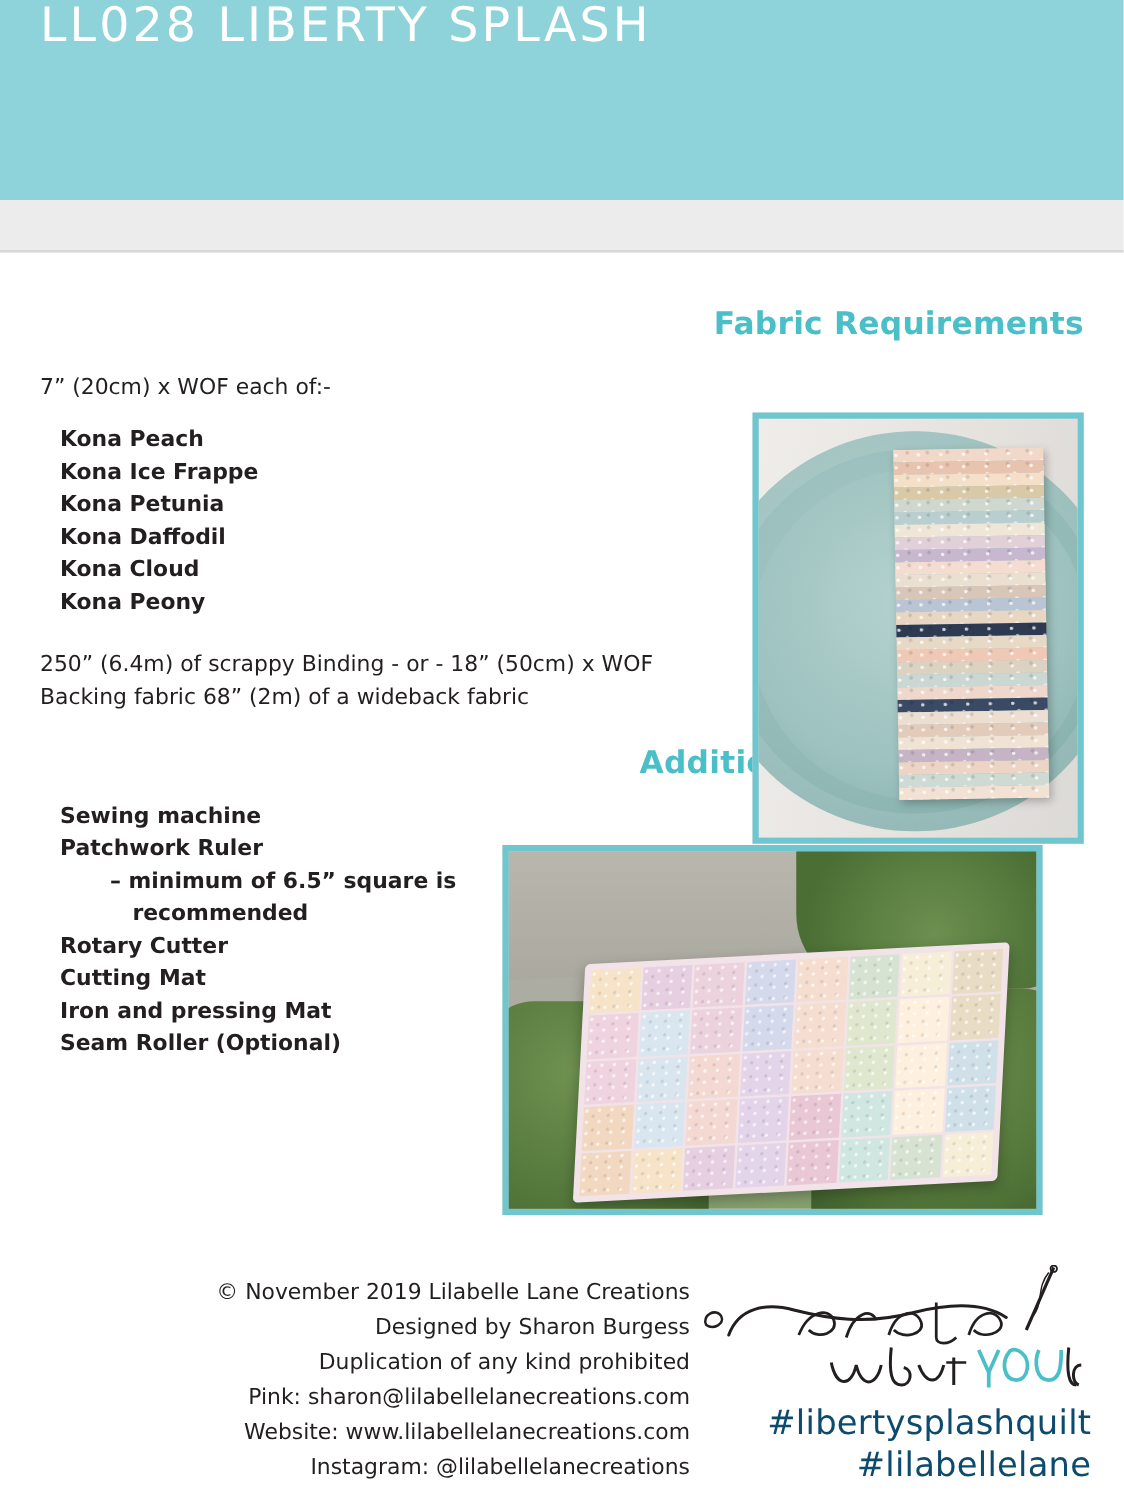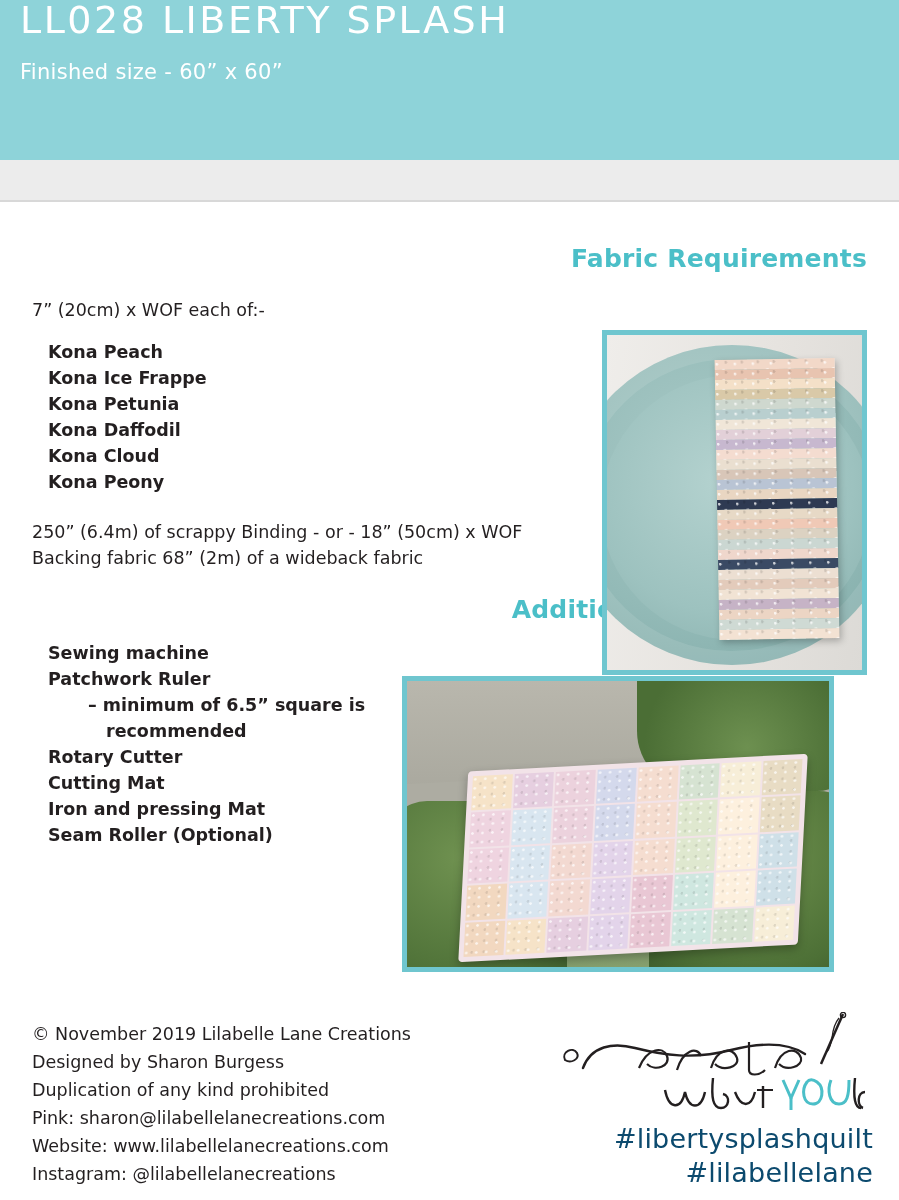--- a/index.html
+++ b/index.html
@@ -13,25 +13,25 @@
     font-family: "DejaVu Sans", sans-serif;
     color: #231f20;
     overflow: hidden;
     position: relative;
   }
 
   
   .header {
     background: #8ed3d9;
     height: 160px;
-    padding: 0 20px;
+    padding: 0 32px;
     box-sizing: border-box;
     display: flex;
     flex-direction: column;
-    justify-content: flex-start;
+    justify-content: space-between;
   }
   .header-title {
     font-size: 38px;
     letter-spacing: 2.5px;
     color: #ffffff;
     font-weight: 400;
     line-height: 1.1;
     margin-bottom: 18px;
   }
   .header-sub {
@@ -217,20 +217,21 @@
   
   .footer {
     position: absolute;
     left: 32px;
     bottom: 12px;
     width: 520px;
   }
   .footer .para {
     font-size: 17.5px;
     line-height: 28px;
+    text-align: right;
   }
   .brand {
     position: absolute;
     right: 26px;
     bottom: 10px;
     width: 330px;
     text-align: right;
   }
   .brand-script {
     position: relative;
@@ -241,21 +242,20 @@
     line-height: 34px;
     letter-spacing: 0.2px;
     color: #0c4a6e;
   }
 </style>
 </head>
 <body>
 
 <div class="header">
   <div class="header-title">LL028 LIBERTY SPLASH</div>
-  <div class="header-sub">Finished size - 60” x 60”</div>
 </div>
 <div class="header-rule"></div>
 
 <div class="content">
 
   <div class="fabric-section">
     <h2 class="section-title">Fabric Requirements</h2>
 
     <div class="block">
       <p class="para">7” (20cm) x WOF each of:-</p>

